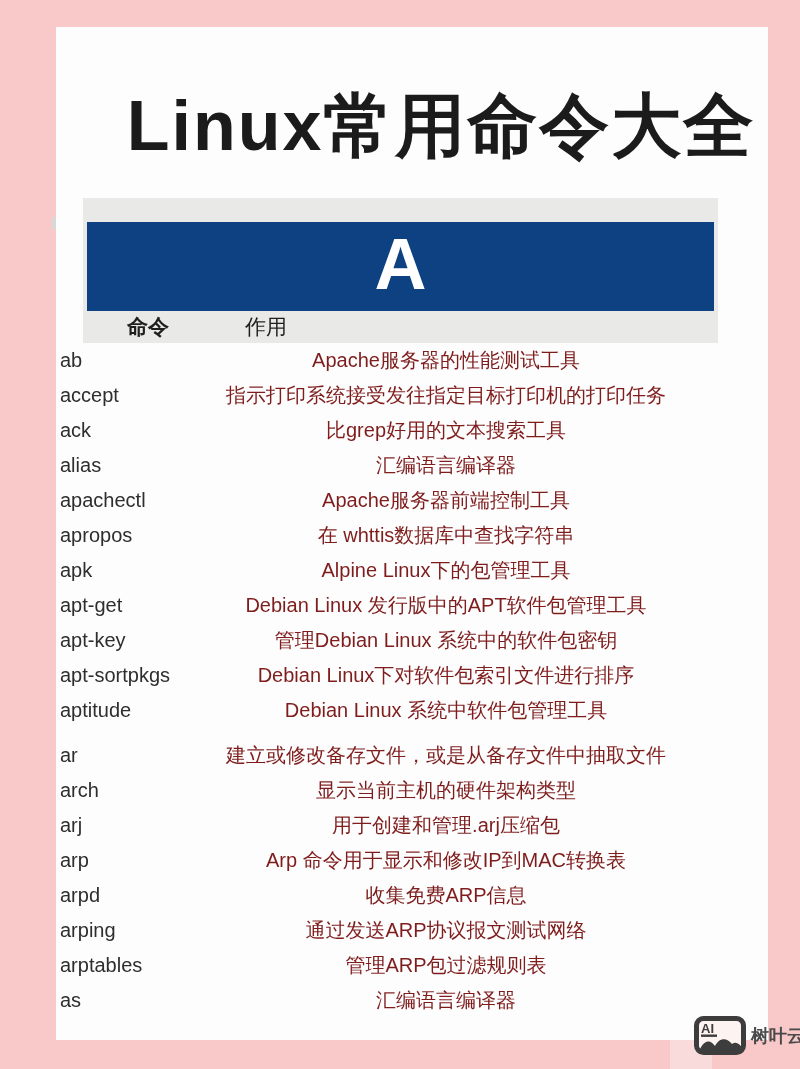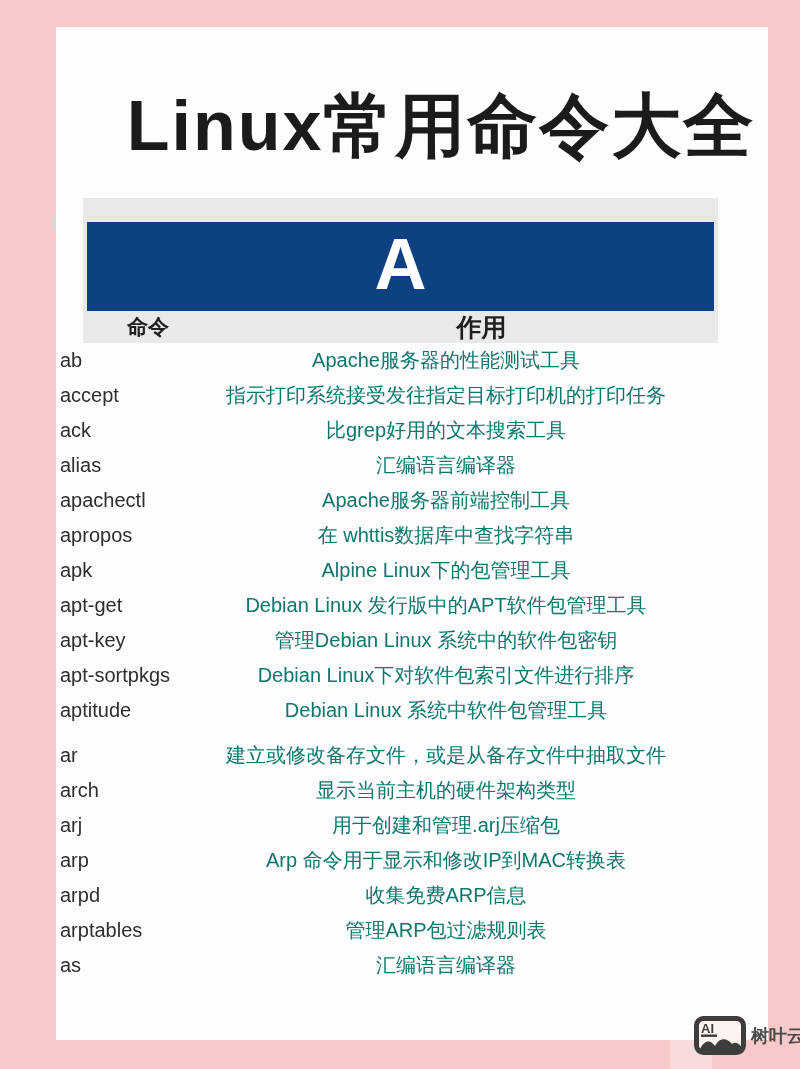--- a/index.html
+++ b/index.html
@@ -70,23 +70,23 @@
   }
   .col-header .cmd {
     width: 130px;
     text-align: center;
     font-weight: bold;
     font-size: 21px;
     color: #1f1f1f;
   }
   .col-header .desc {
     flex: 1;
-    text-align: center;
-    font-weight: bold;
-    font-size: 25px;
+    text-align: left;
+    font-weight: normal;
+    font-size: 21px;
     color: #1f1f1f;
   }
   .rows {
     position: absolute;
     left: 4px;
     top: 316px;
     width: 642px;
     background: transparent;
   }
   .row {
@@ -98,21 +98,21 @@
   .row .cmd {
     width: 130px;
     font-size: 20px;
     color: #2e2e2e;
     white-space: nowrap;
   }
   .row .desc {
     flex: 1;
     text-align: center;
     font-size: 20px;
-    color: #0f766e;
+    color: #7f1d1d;
     white-space: nowrap;
   }
   .edge-mark {
     position: absolute;
     left: 52px;
     top: 217px;
     width: 4px;
     height: 13px;
     background: #d8d8d8;
     border-radius: 2px;
@@ -231,20 +231,24 @@
   <div class="row">
     <div class="cmd">arp</div>
     <div class="desc">Arp 命令用于显示和修改IP到MAC转换表</div>
   </div>
 
   <div class="row">
     <div class="cmd">arpd</div>
     <div class="desc">收集免费ARP信息</div>
   </div>
 
+  <div class="row">
+    <div class="cmd">arping</div>
+    <div class="desc">通过发送ARP协议报文测试网络</div>
+  </div>
 
   <div class="row">
     <div class="cmd">arptables</div>
     <div class="desc">管理ARP包过滤规则表</div>
   </div>
 
   <div class="row">
     <div class="cmd">as</div>
     <div class="desc">汇编语言编译器</div>
   </div>

